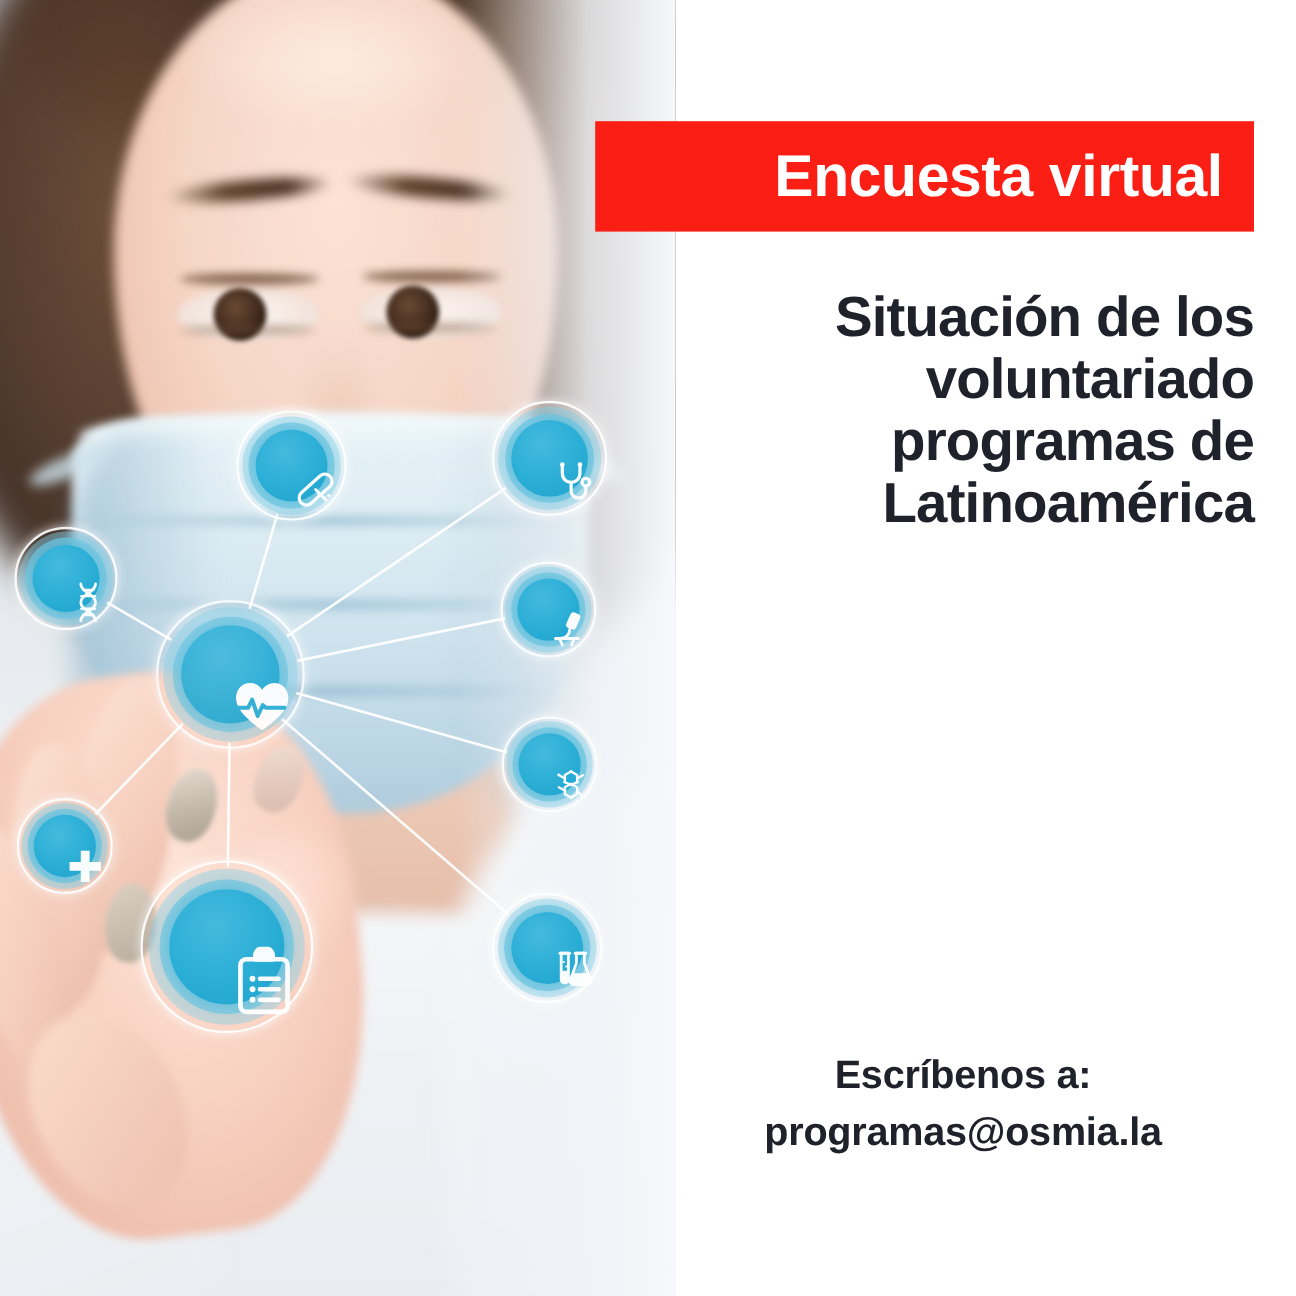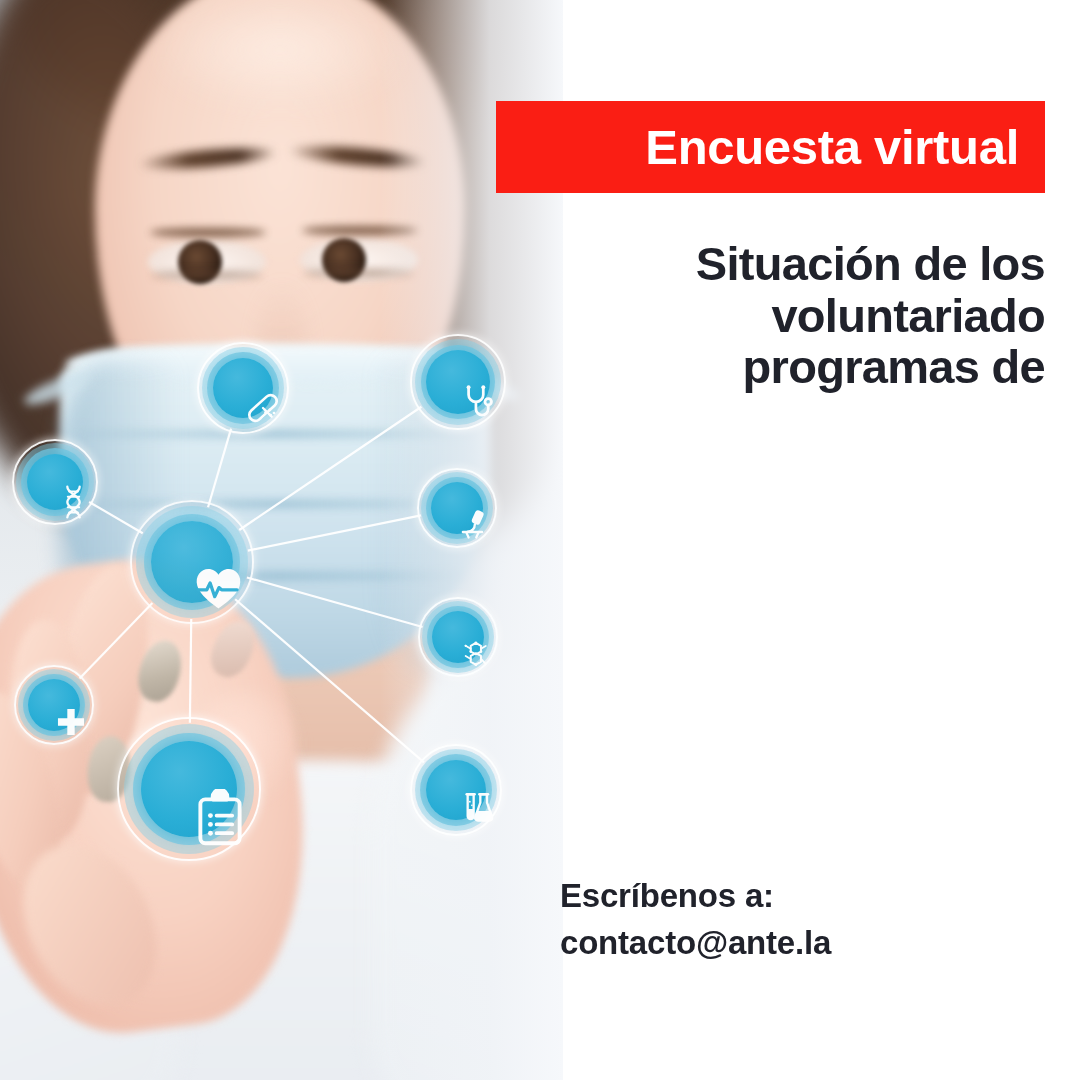--- a/index.html
+++ b/index.html
@@ -137,21 +137,21 @@
   #band-top .band-txt{color:#ffffff;font-size:49px;font-weight:bold;letter-spacing:-.3px;
      padding-right:26px;line-height:1;}
   #band-bottom{left:492px;top:761px;width:553px;height:97px;z-index:6;}
   #band-bottom .band-txt{color:#ffffff;font-size:50px;font-weight:bold;letter-spacing:-.3px;
      padding-right:26px;line-height:1;}
 
   #headline{position:absolute;left:560px;top:238px;width:485px;text-align:right;
      color:#20222b;font-size:47px;font-weight:bold;line-height:1.10;letter-spacing:-.7px;}
   #headline .hl-line{display:block;white-space:nowrap;}
 
-  #contact{position:absolute;left:560px;top:873px;width:485px;text-align:left;
+  #contact{position:absolute;left:560px;top:873px;width:485px;text-align:center;
      color:#20222b;font-size:33px;font-weight:bold;line-height:1.42;letter-spacing:-.2px;}
   #contact .c-line{display:block;}
 </style>
 </head>
 <body>
 
 <div id="poster">
 
   <div id="photo">
     <div class="ph-layer bg-room"></div>
@@ -349,21 +349,22 @@
   <div id="content"></div>
 
   <div id="band-top" class="band">
     <span class="band-txt">Encuesta virtual</span>
   </div>
 
   <div id="headline">
     <span class="hl-line">Situación de los</span>
     <span class="hl-line">voluntariado</span>
     <span class="hl-line">programas de</span>
+    <span class="hl-line">Latinoamérica</span>
   </div>
 
 
   <div id="contact">
     <span class="c-line">Escríbenos a:</span>
-    <span class="c-line">contacto@ante.la</span>
+    <span class="c-line">programas@osmia.la</span>
   </div>
 
 </div>
 
 </body></html>

